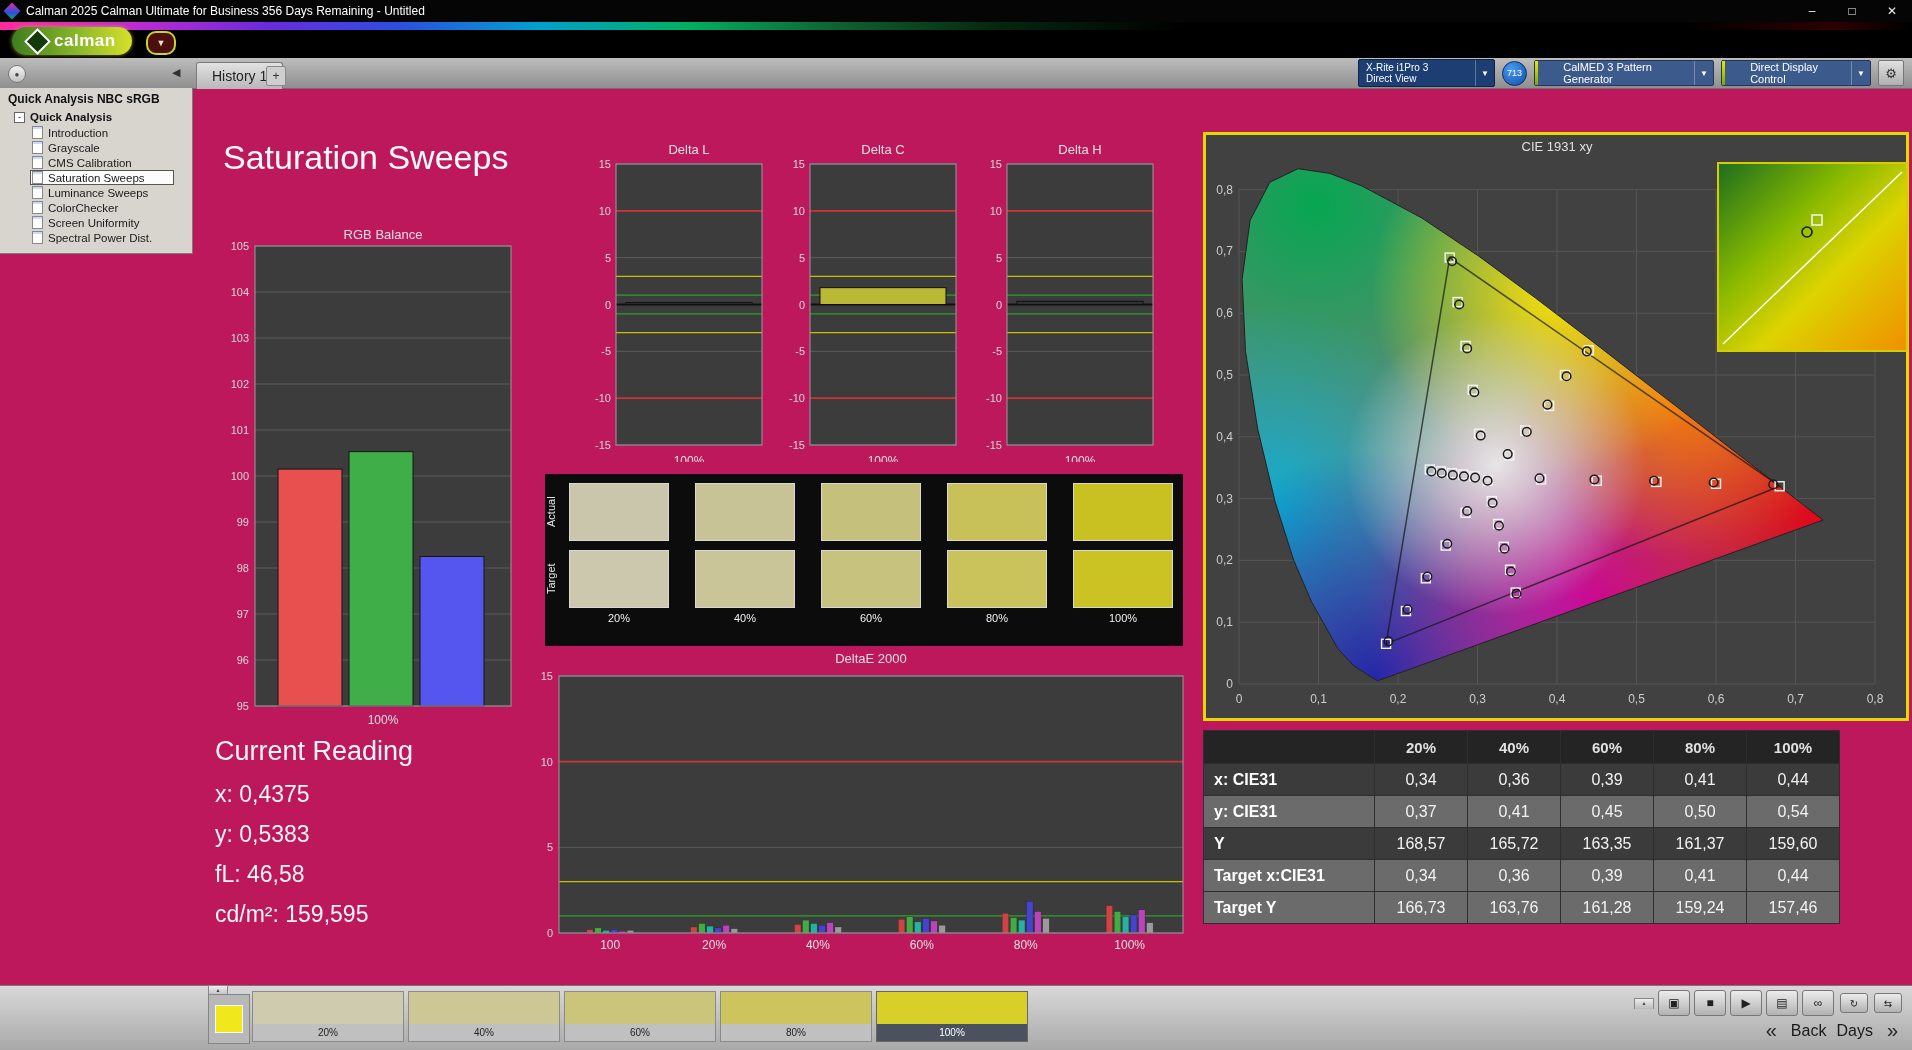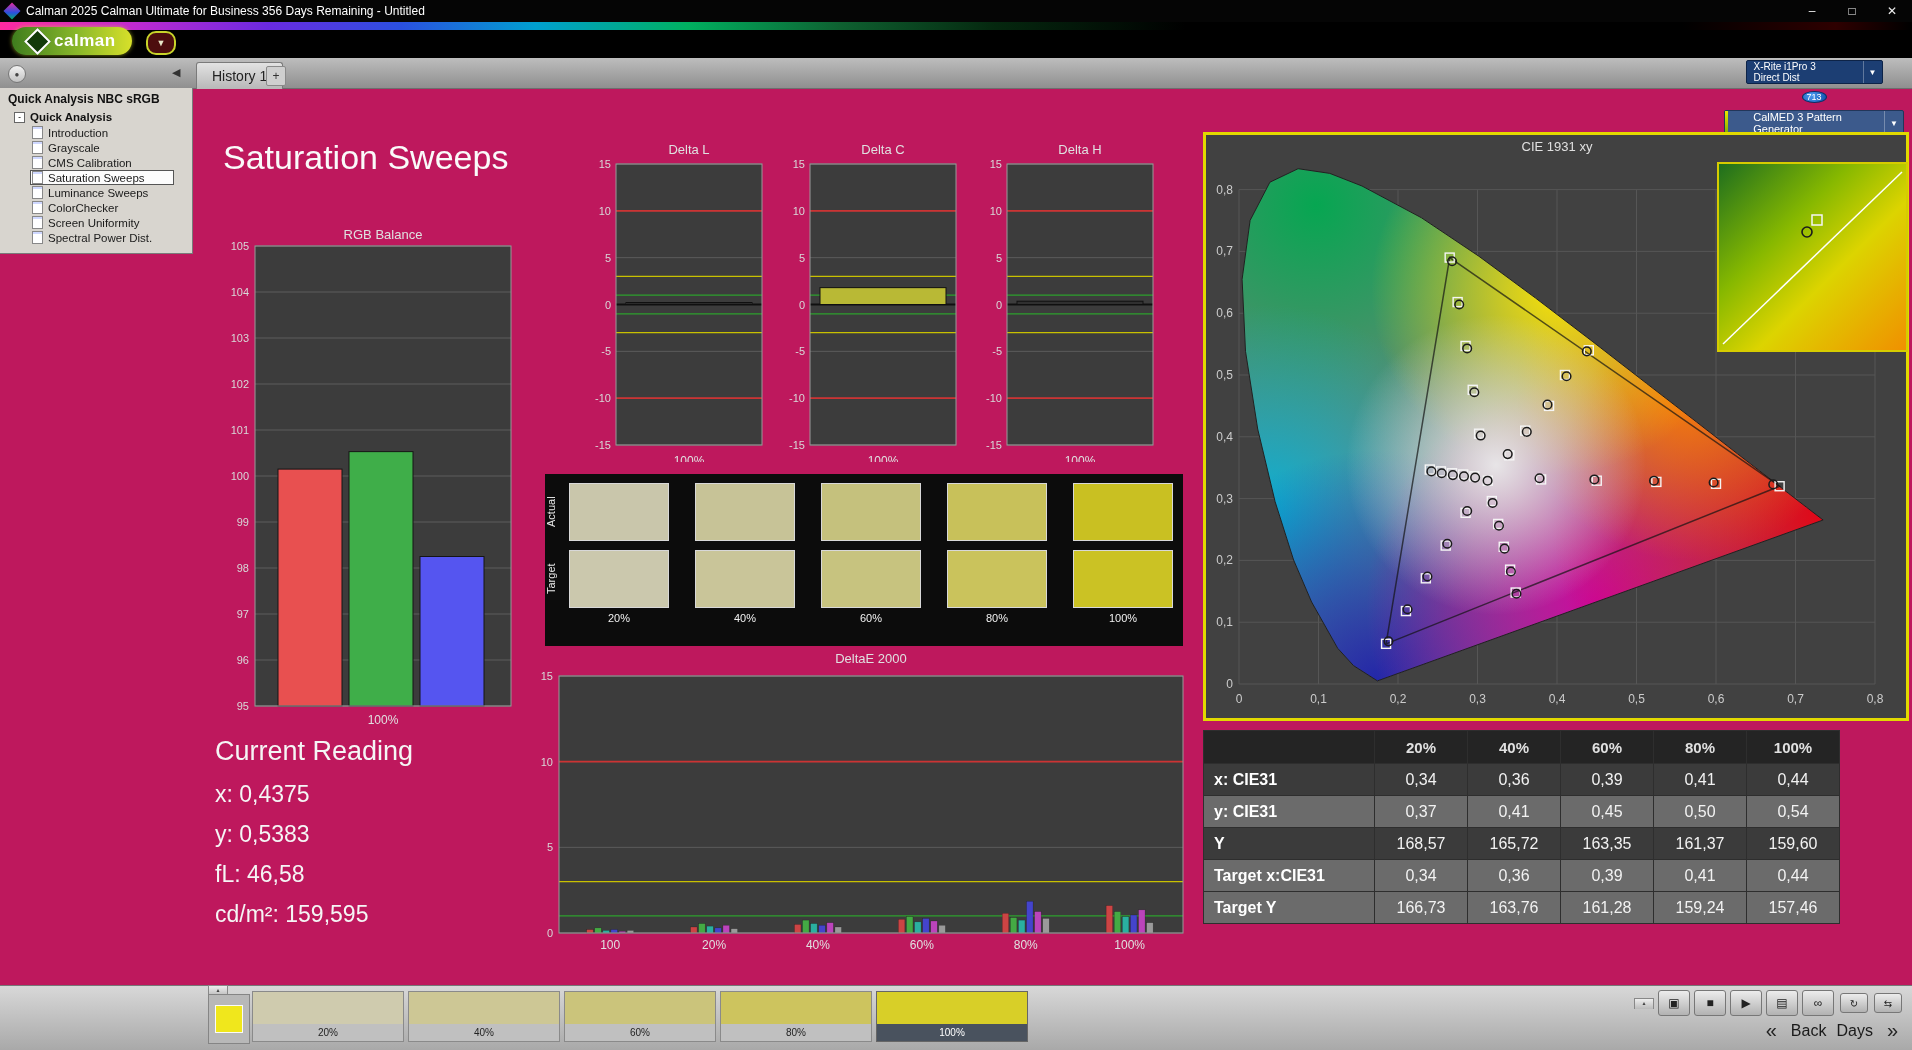--- a/index.html
+++ b/index.html
@@ -29,21 +29,21 @@
   
   .tabbar{left:0;top:58px;width:1912px;height:30px;background:linear-gradient(#bdbdbd,#8f8f8f);border-bottom:1px solid #6e6e6e;}
   .round-btn{position:absolute;left:8px;top:7px;width:16px;height:16px;border-radius:50%;background:linear-gradient(#f2f2f2,#c2c2c2);
      border:1px solid #777;font-size:8px;color:#444;display:flex;align-items:center;justify-content:center;}
   .collapse{position:absolute;left:172px;top:8px;font-size:11px;color:#333;}
   .tab{position:absolute;left:196px;top:4px;height:26px;padding:0 15px;display:flex;align-items:center;
      background:linear-gradient(#e2e2e2,#b8b8b8);border:1px solid #7a7a7a;border-bottom:none;border-radius:3px 3px 0 0;
      font-size:14px;color:#222;}
   .addtab{position:absolute;left:266px;top:8px;width:18px;height:18px;background:#cfcfcf;border:1px solid #8a8a8a;border-radius:2px;
      font-size:12px;color:#333;display:flex;align-items:center;justify-content:center;}
-  .topbar-right{position:absolute;right:8px;top:2px;height:26px;display:flex;align-items:center;gap:7px;flex-direction:column;}
+  .topbar-right{position:absolute;right:8px;top:2px;height:26px;display:flex;align-items:center;gap:7px;}
   .dd{display:flex;align-items:center;border-radius:2px;color:#fff;position:relative;}
   .dd .ddarrow{margin-left:auto;padding:0 5px;font-size:8px;border-left:1px solid rgba(255,255,255,.3);align-self:stretch;display:flex;align-items:center;}
   .dd-meter{width:128px;height:26px;background:#1c3e73;border:1px solid #0d2347;font-size:10px;line-height:11px;padding-left:7px;}
   .dd-stripe{height:24px;background:#3c5a8c;border:1px solid #22365a;font-size:11px;gap:18px;}
   .stripe{width:4px;align-self:stretch;background:linear-gradient(#e8e800,#7aa800);margin-right:7px;}
   .dd-pg{width:178px;} .dd-dc{width:148px;}
   .badge{width:23px;height:23px;border-radius:50%;background:radial-gradient(circle at 35% 30%,#4a9af0,#0f4faa);
      border:1px solid #0a2f66;color:#fff;font-size:9px;font-weight:normal;display:flex;align-items:center;justify-content:center;}
   .gearbtn{width:24px;height:24px;background:linear-gradient(#e0e0e0,#b0b0b0);border:1px solid #777;border-radius:2px;
      font-size:13px;color:#333;display:flex;align-items:center;justify-content:center;}
@@ -136,21 +136,21 @@
 
   <div class="abs tabbar">
     <div class="round-btn">●</div>
     <div class="collapse">◀</div>
     <div class="tab">History 1</div>
     <div class="addtab">+</div>
     <div class="topbar-right">
       <div class="dd dd-meter">
         <div>
           <div>X-Rite i1Pro 3</div>
-          <div>Direct Dist</div>
+          <div>Direct View</div>
         </div>
         <div class="ddarrow">▼</div>
       </div>
       <div class="badge">713</div>
       <div class="dd dd-stripe dd-pg">
         <div class="stripe"></div>
         <span>CalMED 3 Pattern Generator</span>
         <div class="ddarrow">▼</div>
       </div>
       <div class="dd dd-stripe dd-dc">

